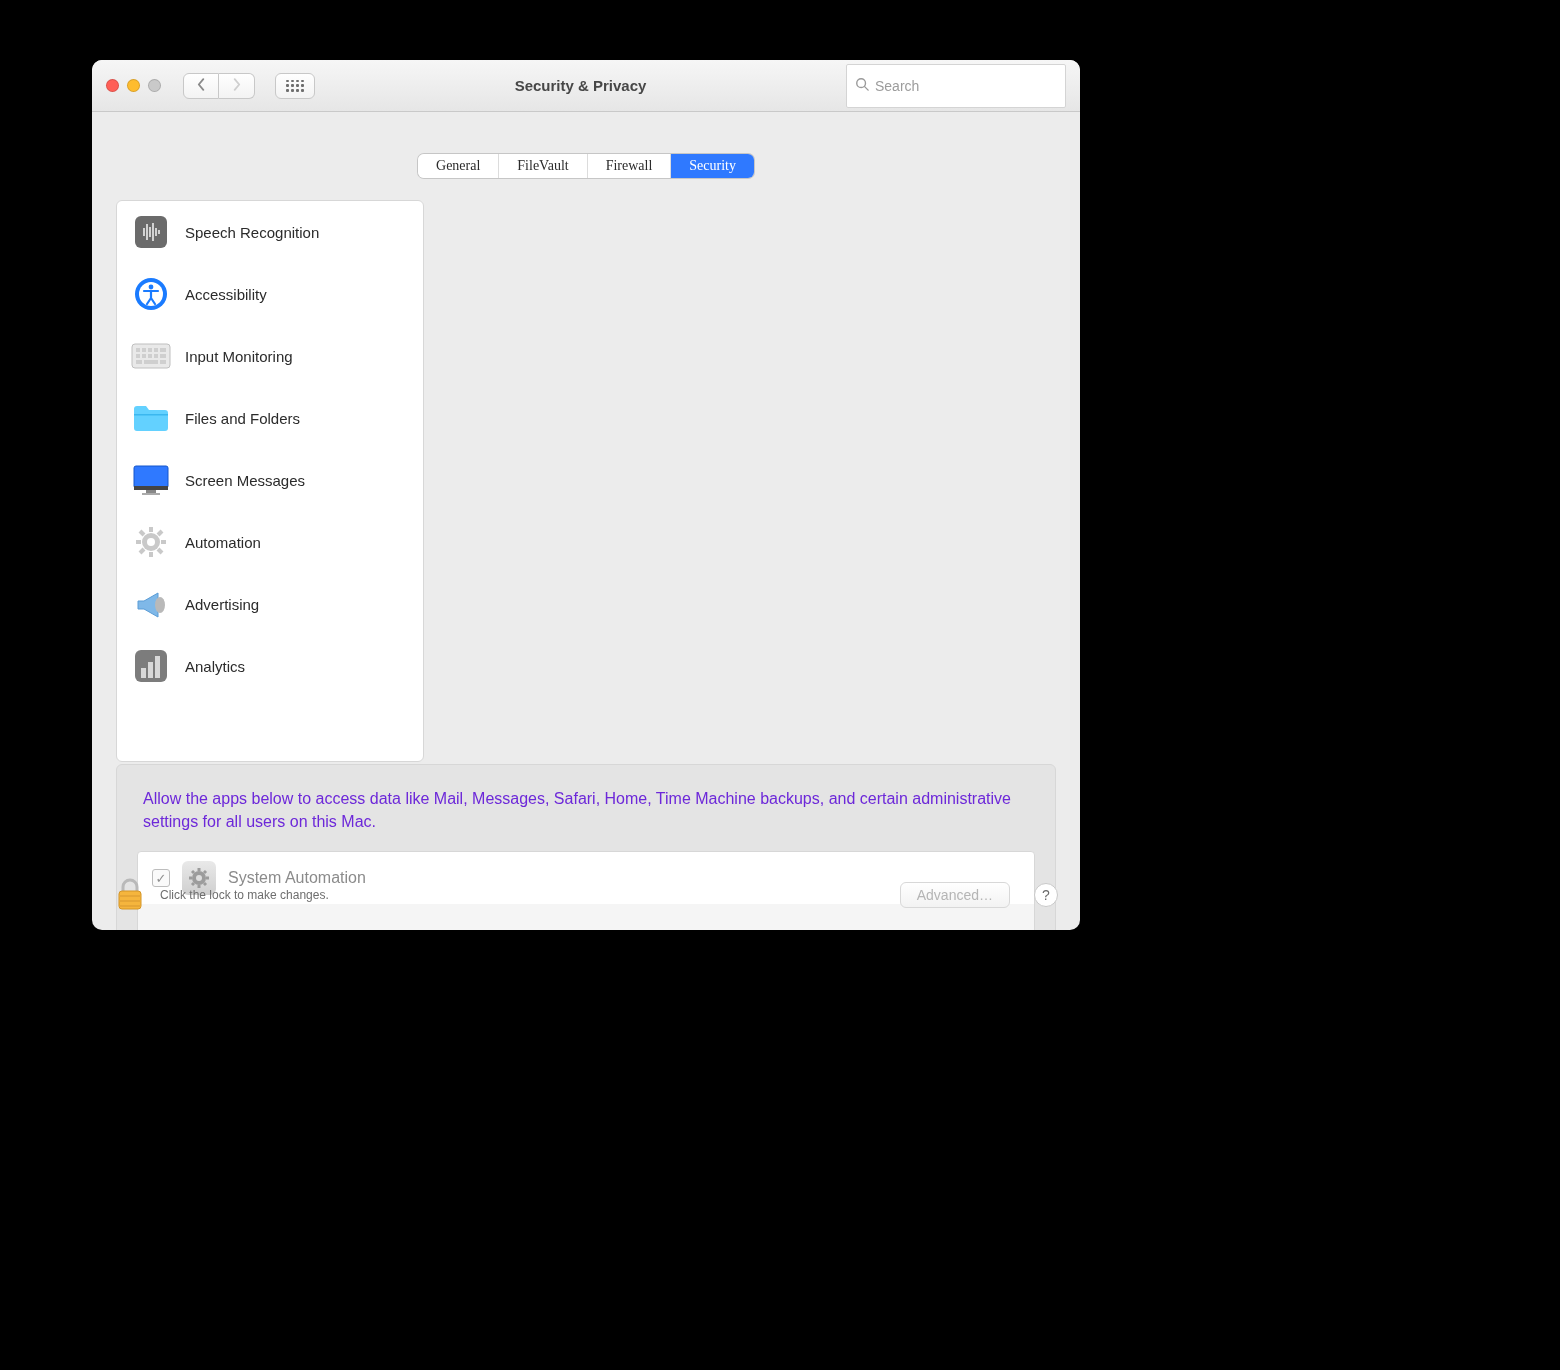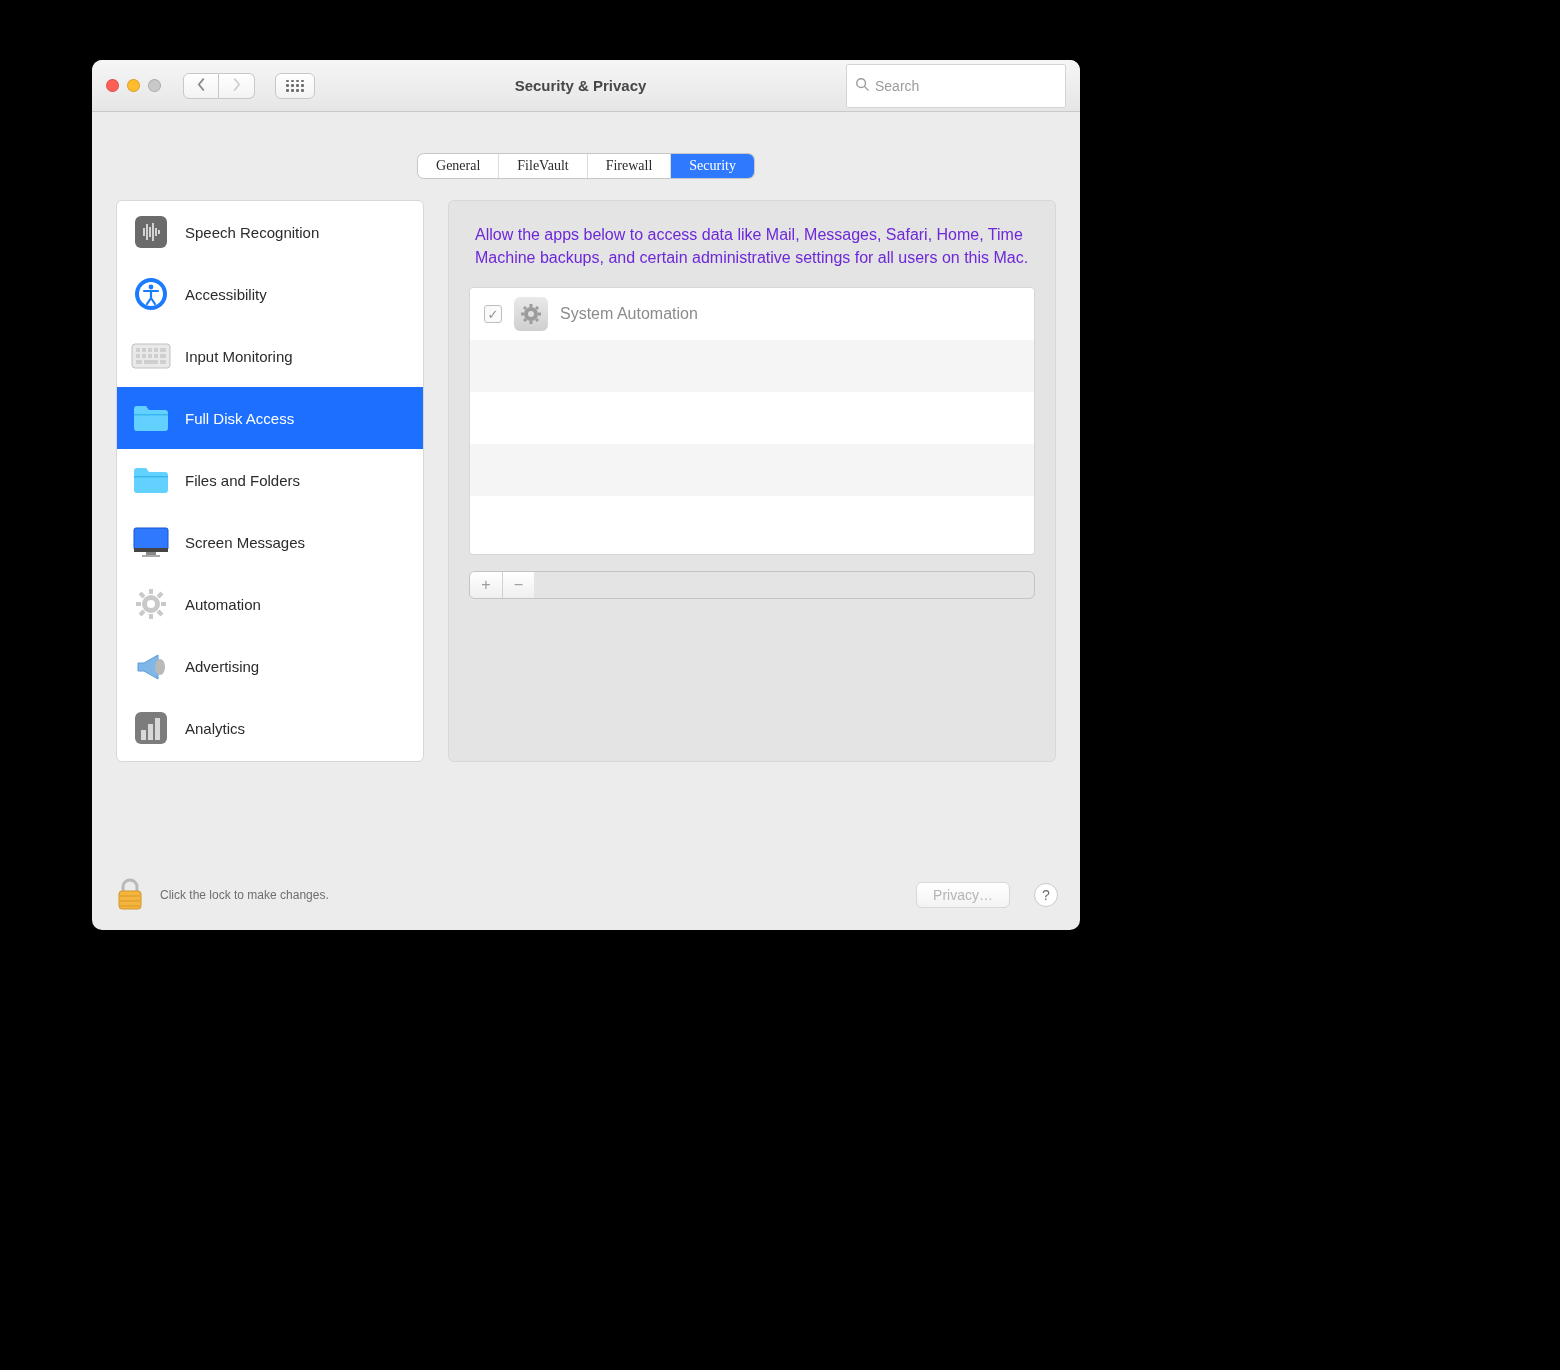--- a/index.html
+++ b/index.html
@@ -44,21 +44,21 @@
   .search input::placeholder { color: #9c9c9c; }
 
   
   .body { padding: 24px 24px 0 24px; }
   .tabs { display: flex; justify-content: center; margin: 18px 0 22px 0; font-family: Liberation Serif, serif; }
   .tabseg { display: inline-flex; border-radius: 6px; overflow: hidden; box-shadow: 0 0 0 1px #c6c6c6; }
   .tab { padding: 4px 18px; font-size: 14px; background: #fff; border-right: 1px solid #dcdcdc; color: #2b2b2b; cursor: default; }
   .tab:last-child { border-right: none; }
   .tab.active { background: #2f79ff; color: #fff; }
 
-  .panes { display: flex; gap: 24px; }
+  .panes { display: flex; gap: 2px; flex-direction: column; }
   .sidebar {
     width: 308px; height: 562px; background: #fff; border: 1px solid #d7d7d7; border-radius: 6px; overflow: hidden;
   }
   .side-item { height: 62px; display: flex; align-items: center; gap: 14px; padding: 0 14px; font-size: 15px; color: #2b2b2b; }
   .side-item.selected { background: #1c6fff; color: #fff; }
   .side-item .ic { width: 40px; height: 40px; display: flex; align-items: center; justify-content: center; flex-shrink: 0; }
 
   .main {
     flex: 1; background: #e4e4e4; border: 1px solid #d7d7d7; border-radius: 6px; padding: 18px 20px 20px 20px;
     display: flex; flex-direction: column;
@@ -212,29 +212,20 @@
                     <rect x="29" y="11" width="6" height="4"></rect>
                     <rect x="5" y="17" width="6" height="4"></rect>
                     <rect x="13" y="17" width="14" height="4"></rect>
                     <rect x="29" y="17" width="6" height="4"></rect>
                   </g>
                 </svg>
             </span>
             <span>Input Monitoring</span>
           </div>
 
-          <div class="side-item selected">
-            <span class="ic">
-              <svg width="38" height="30">
-                  <path d="M2 6 Q2 3 5 3 L14 3 L17 7 L33 7 Q36 7 36 10 L36 25 Q36 28 33 28 L5 28 Q2 28 2 25 Z" fill="#63d1ff"></path>
-                  <rect x="2" y="11" width="34" height="1.5" fill="#3bb7ef"></rect>
-                </svg>
-            </span>
-            <span>Full Disk Access</span>
-          </div>
 
           <div class="side-item">
             <span class="ic">
               <svg width="38" height="30">
                   <path d="M2 6 Q2 3 5 3 L14 3 L17 7 L33 7 Q36 7 36 10 L36 25 Q36 28 33 28 L5 28 Q2 28 2 25 Z" fill="#63d1ff"></path>
                   <rect x="2" y="11" width="34" height="1.5" fill="#3bb7ef"></rect>
                 </svg>
             </span>
             <span>Files and Folders</span>
           </div>
@@ -347,20 +338,20 @@
       <span class="lock">
         <svg width="32" height="36">
             <path d="M9 14 V10 a7 7 0 0 1 14 0 V14" stroke="#b9b9b9" stroke-width="3" fill="none"></path>
             <rect x="5" y="14" width="22" height="18" rx="3" fill="#f5b53d" stroke="#d49526"></rect>
             <rect x="5" y="18" width="22" height="2" fill="#e6a636"></rect>
             <rect x="5" y="23" width="22" height="2" fill="#e6a636"></rect>
             <rect x="5" y="28" width="22" height="2" fill="#e6a636"></rect>
           </svg>
       </span>
       <span class="locktext">Click the lock to make changes.</span>
-      <button class="advbtn">Privacy…</button>
+      <button class="advbtn">Advanced…</button>
       <span class="helpbtn">
         <span>?</span>
       </span>
     </div>
 
   </div>
 </div>
 
 </body></html>

